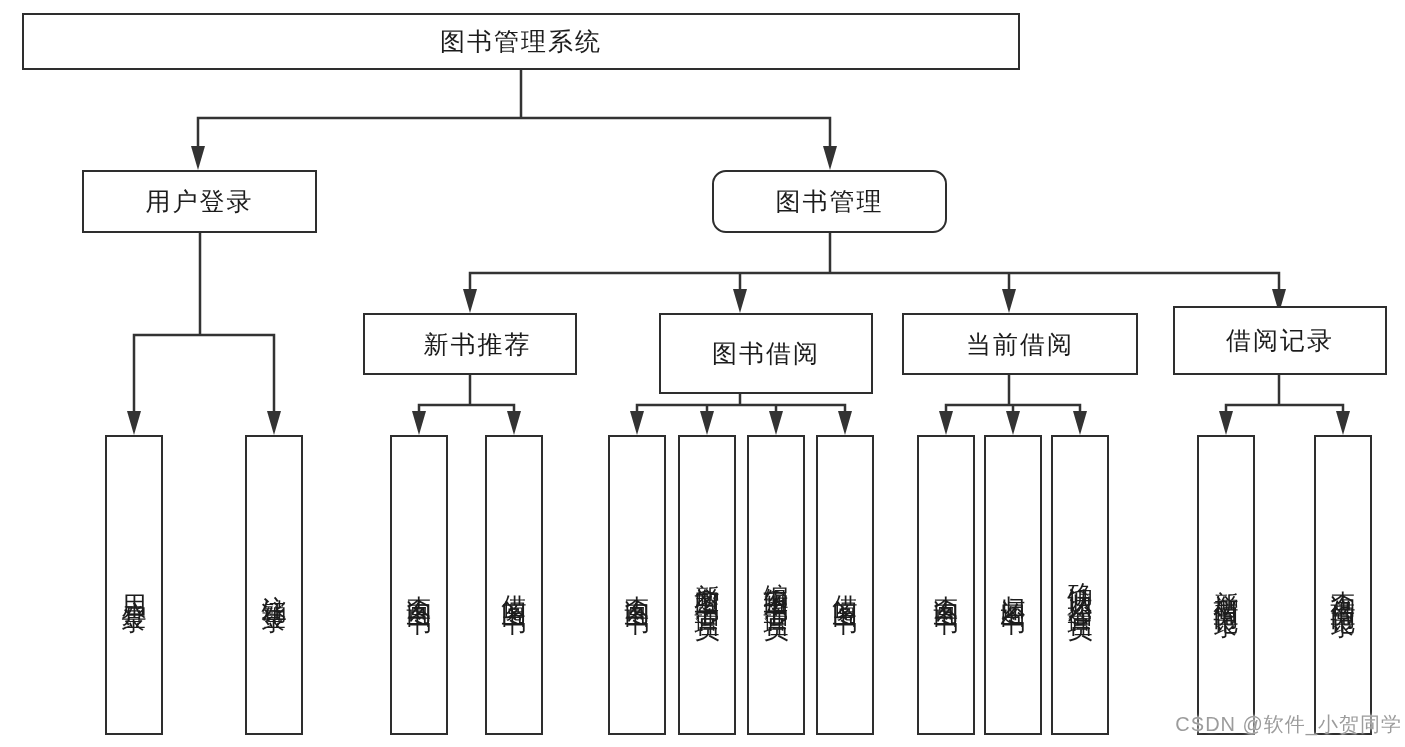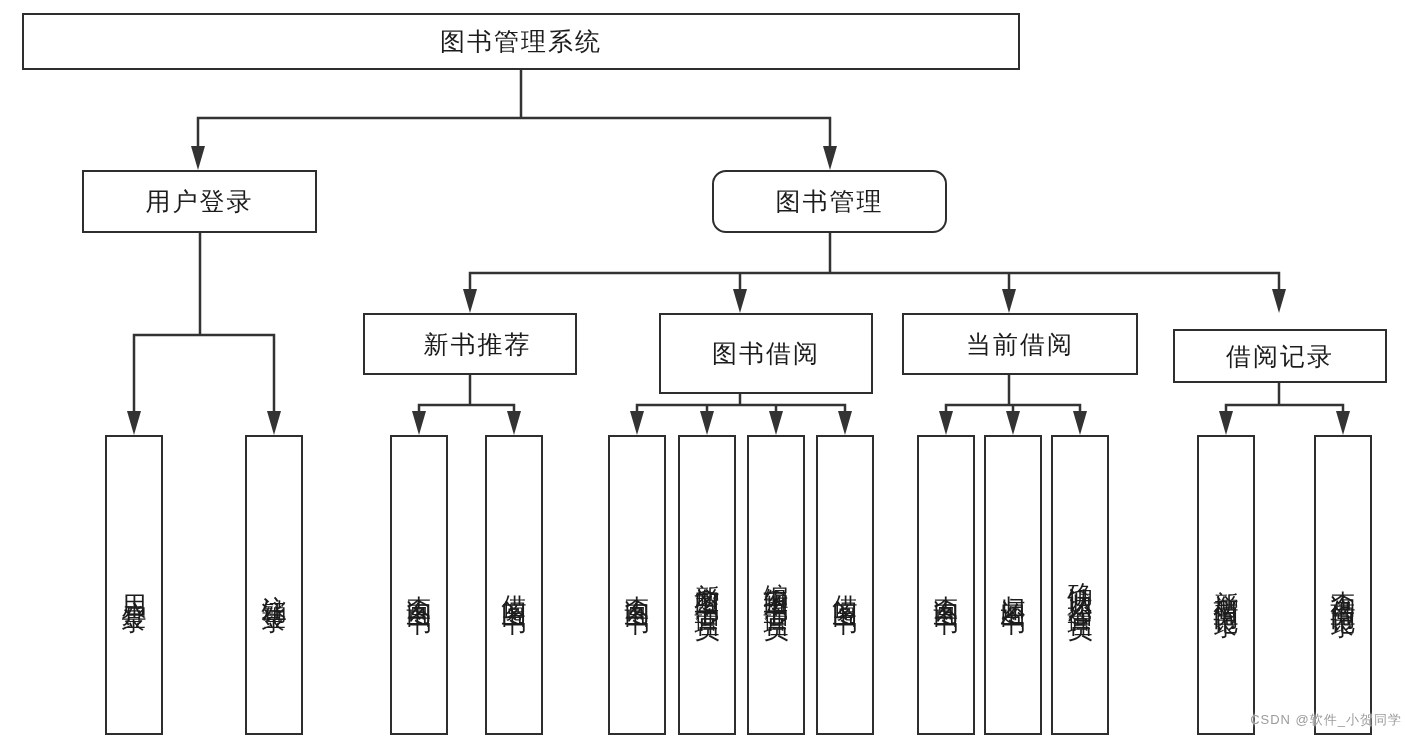--- a/index.html
+++ b/index.html
@@ -41,38 +41,38 @@
     color:var(--text);
     line-height:1;
   }
   
   .n-root   {left:22px;  top:13px;  width:998px; height:57px;}
   .n-login  {left:82px;  top:170px; width:235px; height:63px;}
   .n-mgmt   {left:712px; top:170px; width:235px; height:63px;border-radius:14px;}
   .n-newbook{left:363px; top:313px; width:214px; height:62px;padding-left:15px;}
   .n-borrow {left:659px; top:313px; width:214px; height:81px;}
   .n-current{left:902px; top:313px; width:236px; height:62px;}
-  .n-record {left:1173px;top:329px; width:214px; height:54px;}
+  .n-record {left:1173px;top:306px; width:214px; height:69px;}
   .l1 {left:105px; top:435px;}
   .l2 {left:245px; top:435px;}
   .l3 {left:390px; top:435px;}
   .l4 {left:485px; top:435px;}
   .l5 {left:608px; top:435px;}
   .l6 {left:678px; top:435px;}
   .l7 {left:747px; top:435px;}
   .l8 {left:816px; top:435px;}
   .l9 {left:917px; top:435px;}
   .l10{left:984px; top:435px;}
   .l11{left:1051px;top:435px;}
   .l12{left:1197px;top:435px;}
   .l13{left:1314px;top:435px;}
   .watermark{
     position:absolute;
     right:3px;top:711px;
-    font-size:13px;
+    font-size:20px;
     letter-spacing:1px;
     color:var(--watermark);
     text-shadow:0 0 2px #ffffff, 0 0 4px #ffffff;
     white-space:nowrap;
   }
 </style>
 </head>
 <body>
 
 <div class="stage">

